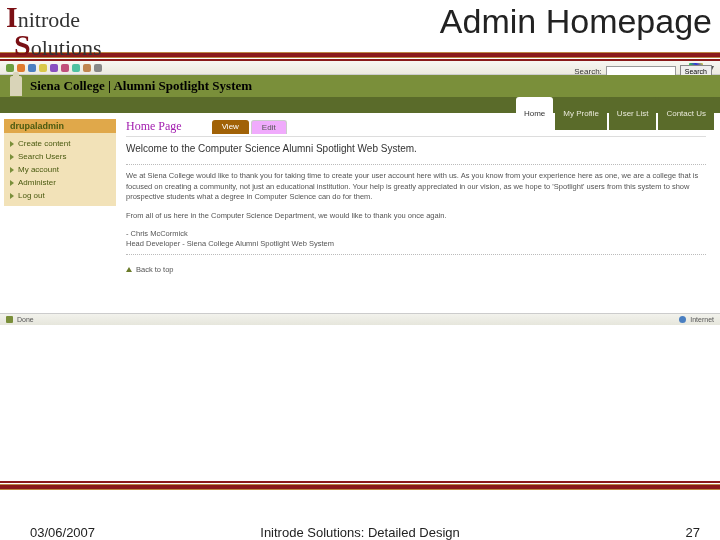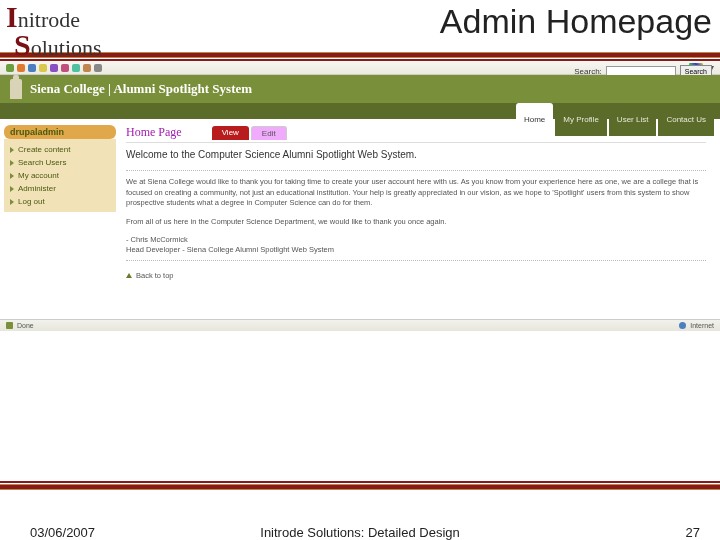--- a/index.html
+++ b/index.html
@@ -21,48 +21,48 @@
   
   .browser-chrome { height: 14px; background: linear-gradient(#f7f7f2, #eceae0); display: flex; align-items: center; padding: 0 6px; gap: 3px; border-bottom: 1px solid #ccc; }
   .chrome-icon { width: 8px; height: 8px; border-radius: 2px; display: inline-block; }
   .ci1 { background: #6b9e3f; } .ci2 { background: #e07b2e; } .ci3 { background: #4a7fc1; }
   .ci4 { background: #d9c84a; } .ci5 { background: #8a4fc1; } .ci6 { background: #c14f7b; }
   .ci7 { background: #4fc1a1; } .ci8 { background: #c1854f; } .ci9 { background: #888; }
   .chrome-spacer { flex: 1; }
   .chrome-flag { width: 14px; height: 10px; background: linear-gradient(45deg,#d33,#3d3,#33d,#dd3); border-radius:1px; }
 
   
-  .site-bar { background: #7a8f3a; height: 28px; display: flex; align-items: center; padding: 0 10px; color: #ffffff; position: relative; }
+  .site-bar { background: #7a8f3a; height: 22px; display: flex; align-items: center; padding: 0 10px; color: #000000; position: relative; }
   .tower-icon { width: 12px; height: 20px; background: #d9d4b8; border-radius: 2px 2px 0 0; margin-right: 8px; position: relative; }
   .tower-icon::before { content:""; position:absolute; top:-4px; left:3px; width:6px; height:4px; background:#d9d4b8; border-radius:2px 2px 0 0; }
   .site-title { font-size: 13px; font-weight: bold; font-family: Georgia, serif; }
   .search-box-wrap { position: absolute; right: 8px; top: -14px; display: flex; align-items: center; gap: 4px; font-size: 8px; color: #333; }
   .search-box-wrap input { width: 70px; height: 11px; font-size: 8px; border: 1px solid #999; }
   .search-box-wrap button { height: 12px; font-size: 7px; padding: 0 4px; background: #eee; border: 1px solid #888; }
 
   
   .nav-row { background: #5a6b2a; height: 16px; position: relative; }
   .nav-tabs { position: absolute; right: 6px; top: 0; display: flex; gap: 2px; }
   .nav-tab { font-size: 8px; padding: 12px 8px; background: #5a6b2a; color: #e8e8d8; border-radius: 3px 3px 0 0; cursor: pointer; }
   .nav-tab.active { background: #fff; color: #333; }
 
   
   .content-wrap { display: flex; background: #fff; min-height: 200px; }
   .sidebar { width: 120px; padding: 6px 4px; }
-  .sidebar-title { background: #e0a84a; color: #5a3; font-size: 9px; font-weight: bold; padding: 2px 6px; color:#4a5a10;border-radius:6px; }
+  .sidebar-title { background: #e0a84a; color: #5a3; font-size: 9px; font-weight: bold; padding: 2px 6px; color:#4a5a10; }
   .sidebar-items { background: #f2e2b8; padding: 4px 2px; }
   .sidebar-item { font-size: 8px; color: #4a5a10; padding: 2px 4px; cursor: pointer; display:flex; gap:4px; align-items:center; }
   .sidebar-arrow { display:inline-block; width:0; height:0; border-top:3px solid transparent; border-bottom:3px solid transparent; border-left:4px solid #7a8f3a; }
 
   .main { flex: 1; padding: 6px 14px 6px 6px; }
   .page-title-row { display: flex; align-items: center; gap: 10px; border-bottom: 1px solid #ddd; padding-bottom: 2px; margin-bottom: 6px; }
   .page-title { font-family: Georgia, serif; color: #a21caf; font-size: 12px; }
   .page-tabs { display: flex; gap: 2px; margin-left: 20px; }
   .page-tab { font-size: 8px; padding: 2px 10px; border-radius: 3px 3px 0 0; cursor:pointer; }
-  .page-tab.view { background: #b91c1c; color: #fff; }
+  .page-tab.view { background: #a16207; color: #fff; }
   .page-tab.edit { background: #f0abfc; color: #555; border:1px solid #ccc; border-bottom:none; }
 
   .welcome { font-size: 10px; color: #333; margin-bottom: 10px; }
   .body-text { font-size: 7.5px; color: #555; line-height: 1.4; margin-bottom: 8px; }
   .signoff { font-size: 7.5px; color: #555; }
   .signoff div { margin-top: 1px; }
   .back-top { font-size: 7.5px; color: #555; margin-top: 10px; display:flex; gap:4px; align-items:center; cursor:pointer; }
   .up-tri { width:0; height:0; border-left:3px solid transparent; border-right:3px solid transparent; border-bottom:5px solid #6b7b2a; }
 
   .hr-sep { border: none; border-top: 1px dotted #bbb; margin: 6px 0; }

